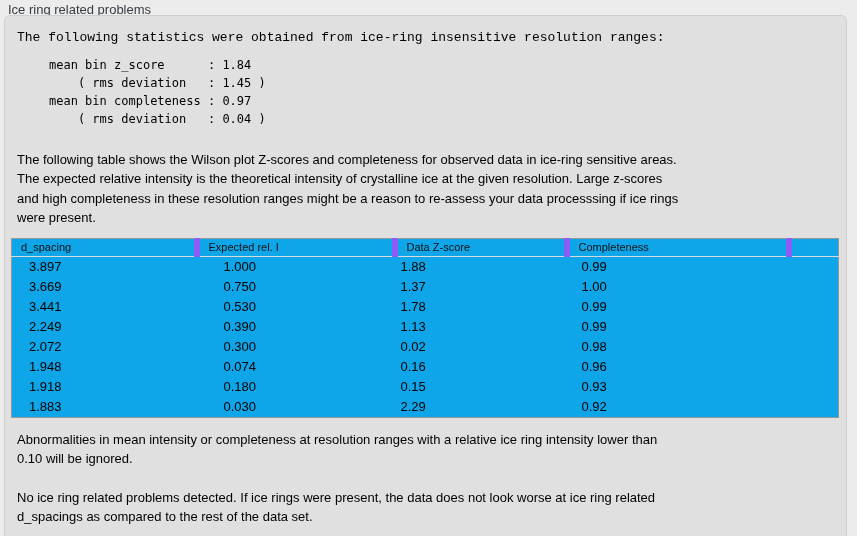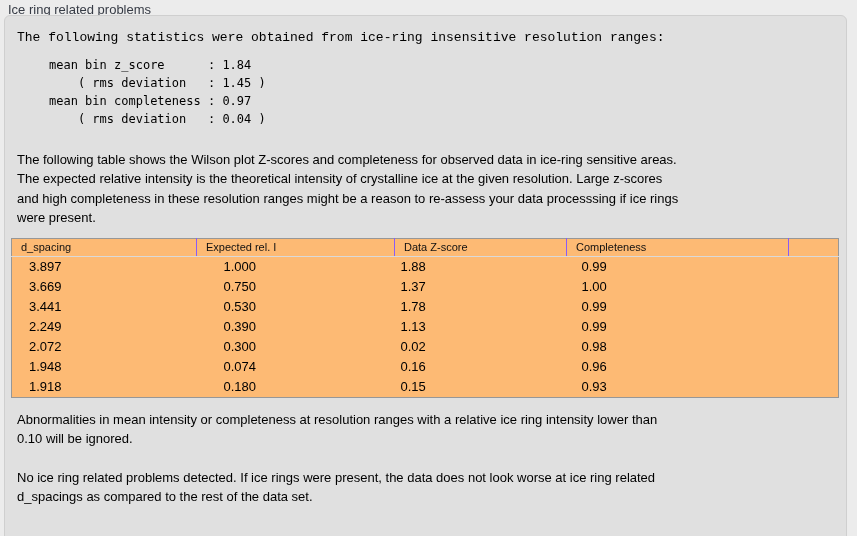--- a/index.html
+++ b/index.html
@@ -52,41 +52,41 @@
   }
 
   .spacer-a { height: 22px; }
   .spacer-b { height: 10px; }
 
   table.ice-table {
     border-collapse: collapse;
     table-layout: fixed;
     width: 828px;
     margin-left: 6px;
-    background: #fdba74;
+    background: #0ea5e9;
     border: 1px solid #979797;
   }
   table.ice-table col.c0 { width: 185px; }
   table.ice-table col.c1 { width: 198px; }
   table.ice-table col.c2 { width: 172px; }
   table.ice-table col.c3 { width: 222px; }
   table.ice-table col.c4 { width: auto;  }
 
   table.ice-table th {
     font-size: 11px;
     font-weight: normal;
     text-align: left;
     color: #111;
     height: 17px;
     padding: 0 0 0 9px;
     border-bottom: 1px solid #dadada;
     white-space: nowrap;
     overflow: hidden;
   }
-  table.ice-table th + th { border-left: 1px solid #8b5cf6; margin-top: 44px; }
+  table.ice-table th + th { border-left: 6px solid #8b5cf6; margin-top: 44px; }
 
   table.ice-table td {
     font-size: 13px;
     color: #000;
     height: 20px;
     padding: 0;
     white-space: nowrap;
     overflow: hidden;
   }
   table.ice-table td.col0 { padding-left: 17px; }
@@ -182,20 +182,27 @@
             <td class="col3">0.96</td>
             <td class="col4"></td>
           </tr>
           <tr>
             <td class="col0">1.918</td>
             <td class="col1">0.180</td>
             <td class="col2">0.15</td>
             <td class="col3">0.93</td>
             <td class="col4"></td>
           </tr>
+          <tr>
+            <td class="col0">1.883</td>
+            <td class="col1">0.030</td>
+            <td class="col2">2.29</td>
+            <td class="col3">0.92</td>
+            <td class="col4"></td>
+          </tr>
         </tbody>
     </table>
 
     <div class="para note">Abnormalities in mean intensity or completeness at resolution ranges with a relative ice ring intensity lower than
 0.10 will be ignored.</div>
 
     <div class="para conclusion">No ice ring related problems detected. If ice rings were present, the data does not look worse at ice ring related
 d_spacings as compared to the rest of the data set.</div>
 
   </div>

